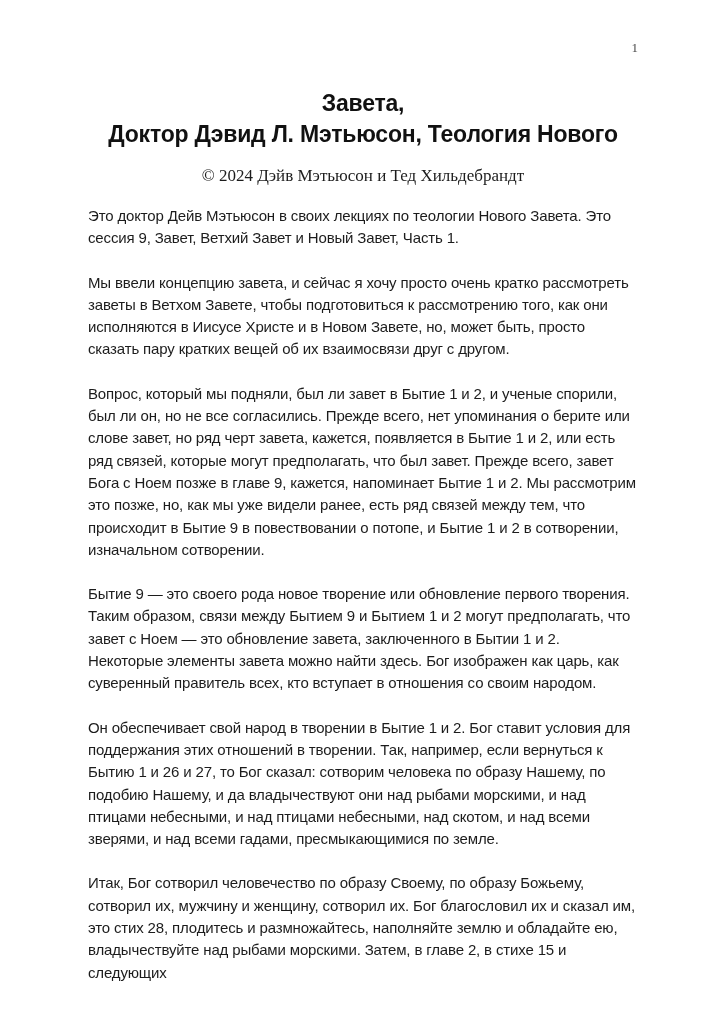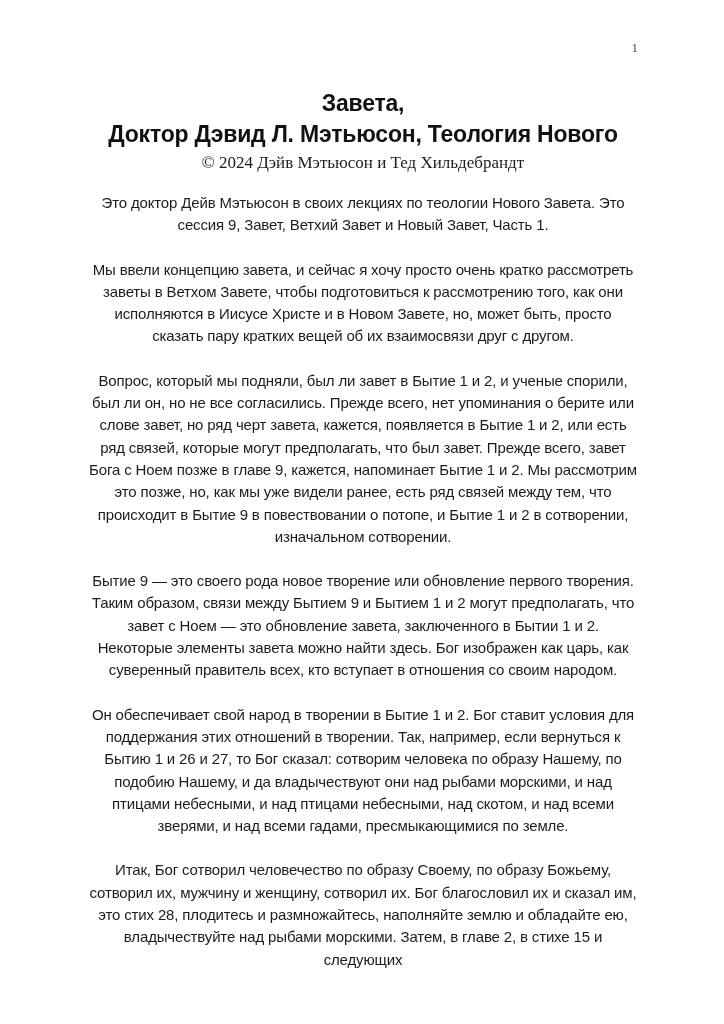--- a/index.html
+++ b/index.html
@@ -34,33 +34,33 @@
     color: #111111;
     letter-spacing: -0.2px;
   }
   .doc-title .title-line { display: block; }
   .copyright {
     font-family: "Liberation Serif", serif;
     font-size: 17px;
     line-height: 20px;
     text-align: center;
     color: #1c1c1c;
-    margin-top: 3px;
+    margin-top: 16px;
   }
   .body-text {
     margin-top: 19px;
   }
   .body-text p {
     font-family: "Liberation Sans", sans-serif;
     font-size: 15px;
     line-height: 22.3px;
     letter-spacing: -0.15px;
     color: #1c1c1c;
     margin-bottom: 22px;
-    text-align: center;
+    text-align: left;
   }
 </style>
 </head>
 <body>
 
 <div class="page">
 
   <div class="page-number">1</div>
 
   <div class="content">

